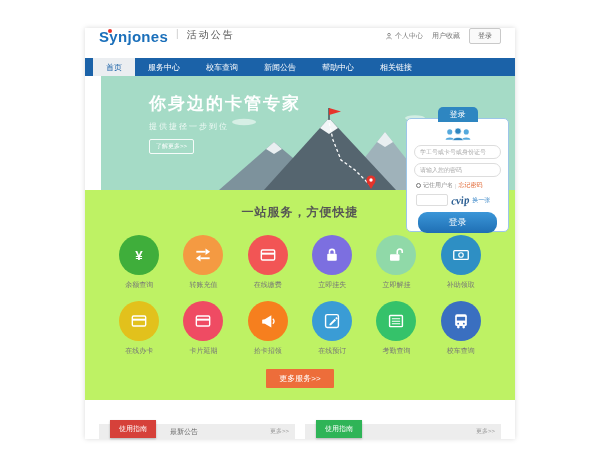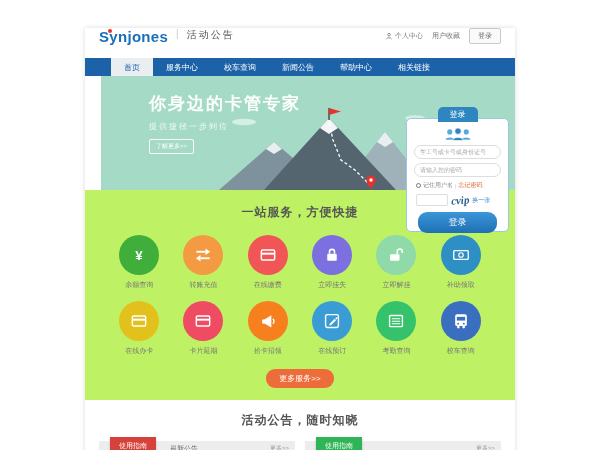--- a/index.html
+++ b/index.html
@@ -14,21 +14,21 @@
   .logo::after { content:""; position:absolute; left:9px; top:1px; width:4px; height:4px;
     background:#e6332a; border-radius:50%; }
   .logo-sep { color:#ccc; margin:0 8px; font-size:10px; }
   .portal-name { font-size:10px; color:#555; letter-spacing:2px; }
   .hdr-right { margin-left:auto; display:flex; align-items:center; gap:9px; font-size:7px; color:#777; }
   .hdr-link { display:flex; align-items:center; gap:2px; cursor:pointer; }
   .hdr-link svg { width:8px; height:8px; }
   .login-small { border:1px solid #c9c9c9; border-radius:2px; padding:2px 8px; color:#666; background:#fafafa; cursor:pointer; }
 
   
-  .nav { height: 18px; background: #1b62a8; display: flex; padding-left: 26px; font-family: Liberation Serif, serif; }
+  .nav { height: 18px; background: #1b62a8; display: flex; padding-left: 8px; font-family: Liberation Serif, serif; }
   .nav-item { font-size:8px; color:#fff; padding:0 13px; display:flex; align-items:center; cursor:pointer; }
   .nav-item.active { background:#ebeef1; color:#1b62a8; }
 
   
   .hero { height: 114px; background: #a5dbc6; position: relative; margin-left: 16px; }
   .hero-text { padding: 16px 0 0 48px; position: relative; z-index: 2; }
   .hero-title { font-size: 17px; color: #fff; font-weight: bold; letter-spacing: 2px; }
   .hero-sub { font-size: 8px; color: #f0faf6; margin-top: 6px; letter-spacing: 2px; }
   .hero-cta { display:inline-block; margin-top:7px; font-size:6px; color:#fff;
     border:1px solid rgba(255,255,255,.9); padding:2px 6px; border-radius:2px; cursor:pointer; }
@@ -58,21 +58,21 @@
 
   
   .services { background:#bef264; padding:14px 0 12px; text-align:center; }
   .sec-title { font-size:12px; color:#555; letter-spacing:1px; font-weight:bold; }
   .svc-grid { display:grid; grid-template-columns:repeat(6,1fr); row-gap:11px; padding:0 22px; margin-top:14px; }
   .svc { display:flex; flex-direction:column; align-items:center; gap:5px; cursor:pointer; }
   .svc-circle { width:40px; height:40px; border-radius:50%; display:flex; align-items:center; justify-content:center; }
   .svc-circle svg { width:20px; height:20px; }
   .svc-label { font-size:7px; color:#777; }
   .more-btn { display:inline-block; margin-top:13px; background:#ed6d3a; color:#fff;
-    font-size:8px; padding:4px 13px; border-radius:9px; cursor:pointer; border:none; }
+    font-size:8px; padding:4px 13px; border-radius:1px; cursor:pointer; border:none; }
 
   
   .announce { padding:12px 14px 0; background:#fff; text-align:center; }
   .annc-bars { display:flex; gap:10px; margin-top:12px; text-align:left; }
   .annc-panel { flex:1; }
   .annc-bar { height:15px; background:#ededed; display:flex; align-items:center; }
   .ribbon { height:18px; margin-top:-5px; padding:0 9px; color:#fff; font-size:7px;
     display:flex; align-items:center; margin-left:11px; box-shadow:0 1px 2px rgba(0,0,0,.25); cursor:pointer; }
   .annc-tab { font-size:7px; color:#666; margin-left:14px; cursor:pointer; }
   .annc-more { margin-left:auto; font-size:6px; color:#999; padding-right:6px; cursor:pointer; }
@@ -277,21 +277,20 @@
               <circle cx="15.2" cy="19.3" r="1.6" fill="#fff"></circle>
             </svg>
           </span>
           <span class="svc-label">校车查询</span>
         </div>
       </div>
     <button class="more-btn">更多服务&gt;&gt;</button>
   </div>
 
   <div class="announce">
-    <div class="sec-title">活动公告，随时知晓</div>
     <div class="annc-bars" id="annc-bars">
         <div class="annc-panel">
           <div class="annc-bar">
             <span class="ribbon" style="background: rgb(214, 65, 58);">使用指南</span>
             <span class="annc-tab">最新公告</span>
             <span class="annc-more">更多&gt;&gt;</span>
           </div>
         </div>
         <div class="annc-panel">
           <div class="annc-bar">

